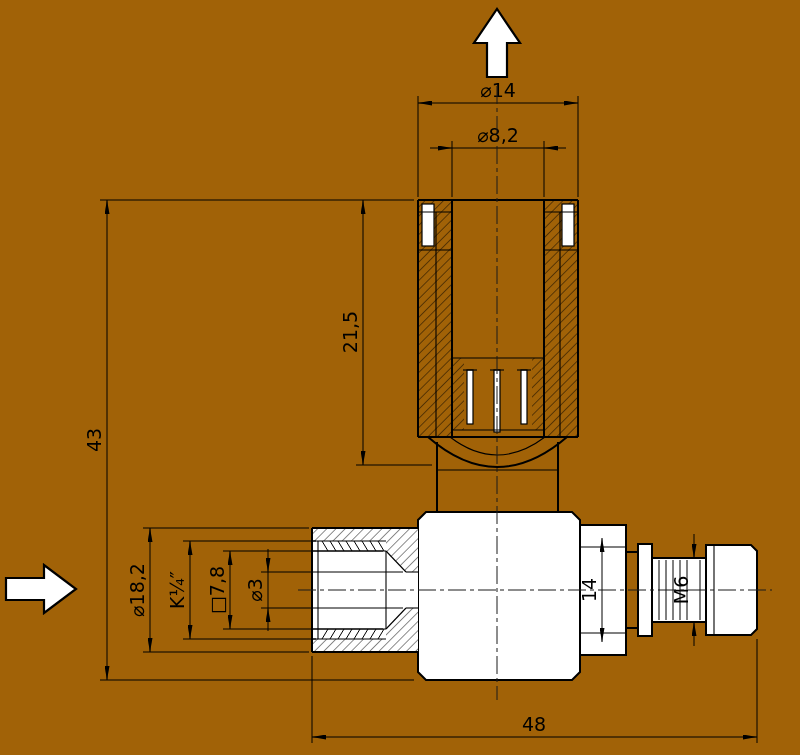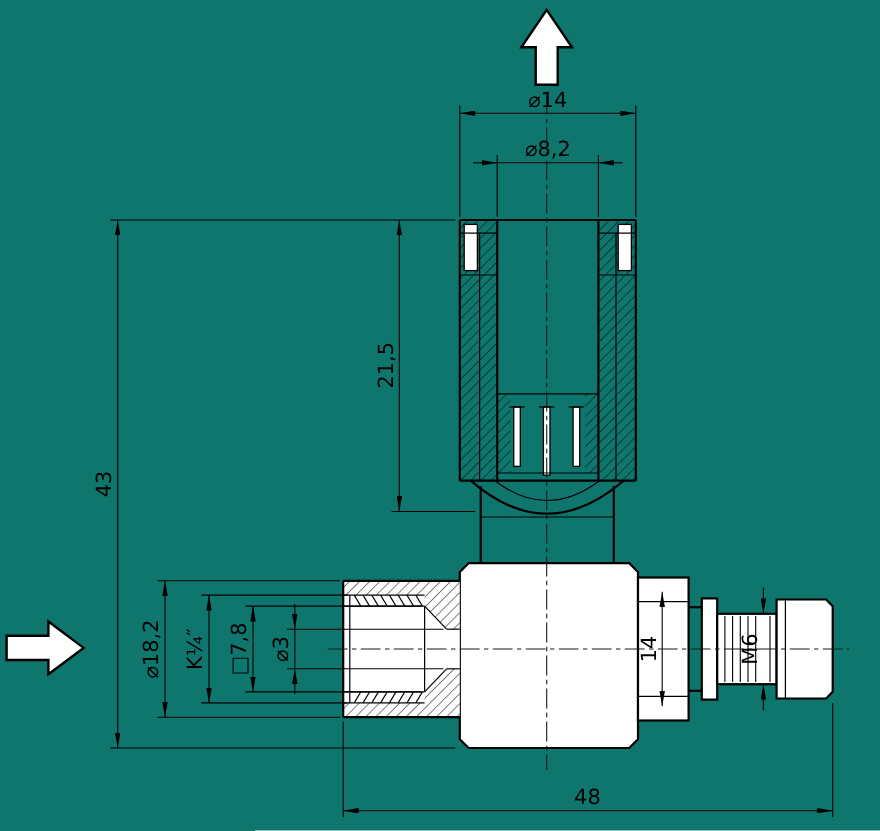--- a/index.html
+++ b/index.html
@@ -1,16 +1,16 @@
 <!DOCTYPE html>
 <html><head>
 <meta charset="utf-8">
 <style>
   html,body{margin:0;padding:0;background:#ffffff;}
-  .canvas{position:relative;width:800px;height:755px;background:#0f766e;overflow:hidden;}
+  .canvas{position:relative;width:800px;height:755px;background:#a16207;overflow:hidden;}
   svg{display:block;}
   .thick{stroke:#000;stroke-width:2;fill:none;}
   .thin{stroke:#000;stroke-width:1.1;fill:none;}
   .dim{stroke:#000;stroke-width:1;fill:none;}
   .cl{stroke:#1a1a1a;stroke-width:1;fill:none;stroke-dasharray:18 4 4 4;}
   .whitefill{fill:#ffffff;stroke:none;}
   text.dimtext{font-family:"DejaVu Sans",sans-serif;font-size:19px;fill:#000;stroke:none;}
 </style>
 </head>
 <body>

